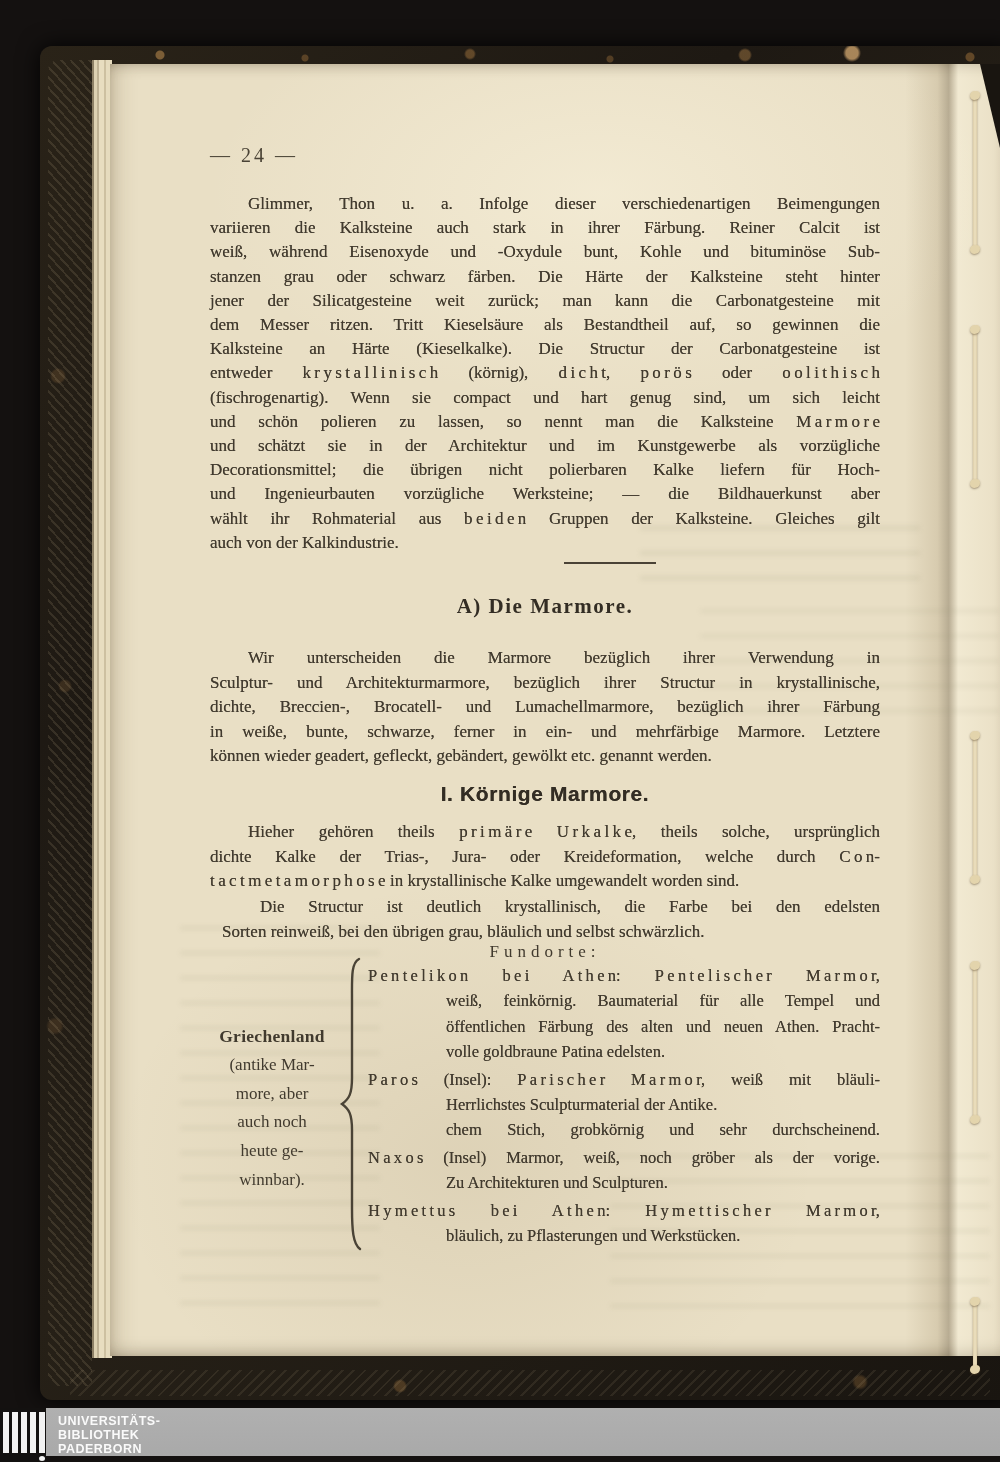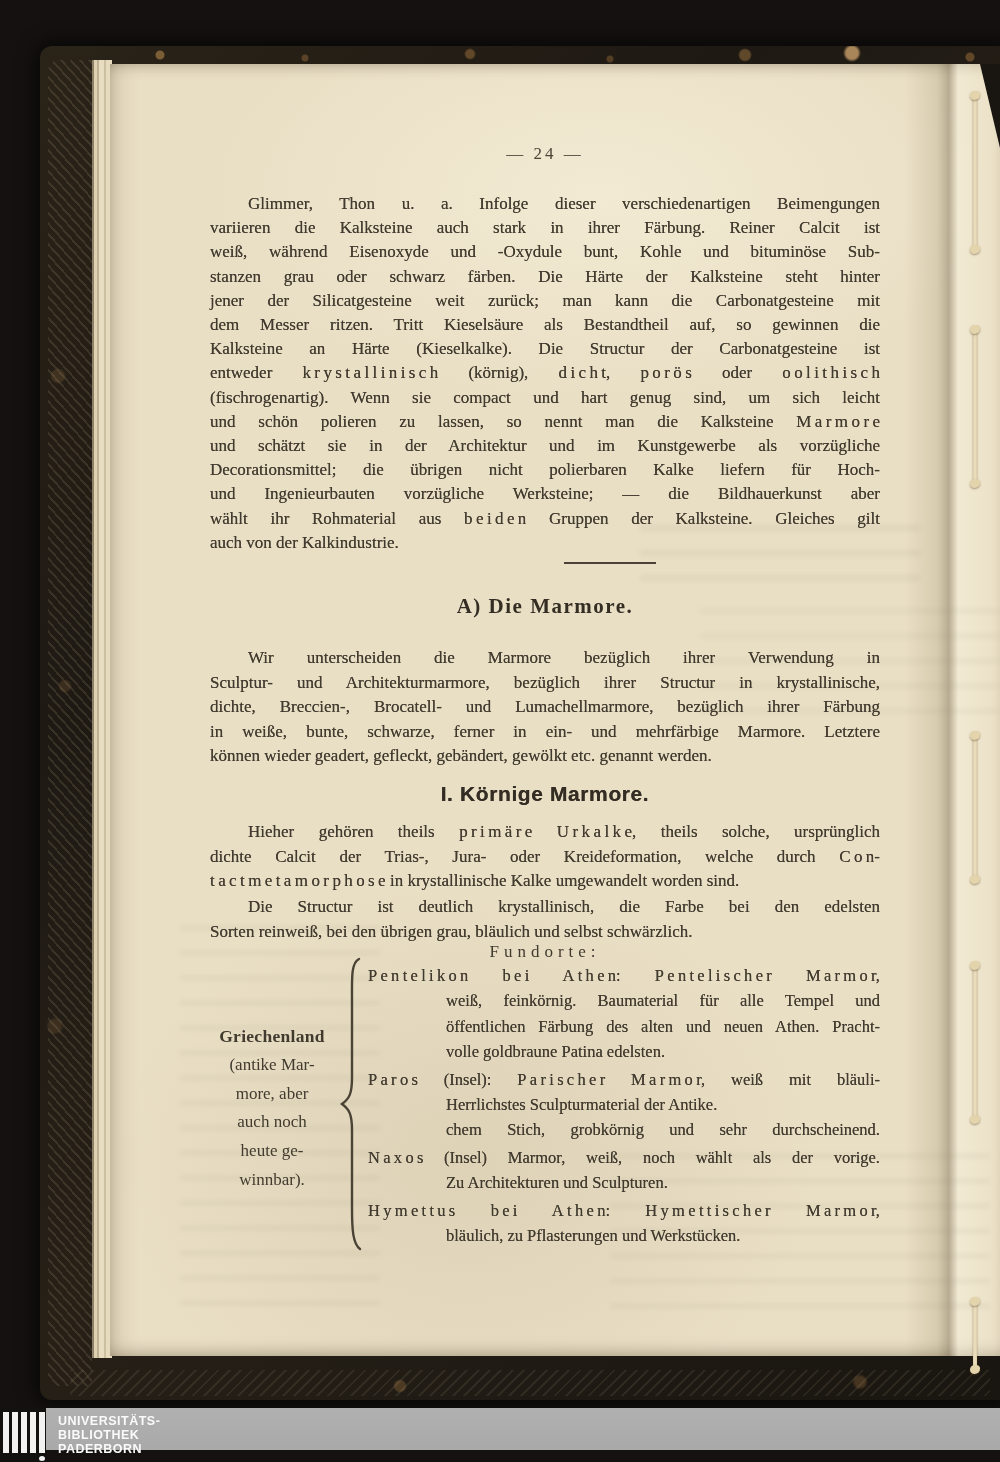--- a/index.html
+++ b/index.html
@@ -91,32 +91,32 @@
   .t3{top:672px;height:142px;} .t4{top:902px;height:152px;} .t5{top:1238px;height:66px;}
 
   
   .smudge{position:absolute;filter:blur(2.5px);opacity:.5;pointer-events:none;
     background:repeating-linear-gradient(180deg, rgba(139,139,108,.30) 0 4px, rgba(139,139,108,0) 4px 25px);}
   .s1{left:530px;top:462px;width:280px;height:70px;}
   .s2{left:590px;top:545px;width:300px;height:110px;opacity:.35;}
   .s3{left:70px;top:862px;width:200px;height:380px;opacity:.4;}
   .s4{left:500px;top:1090px;width:380px;height:160px;opacity:.4;}
   .pagenum{
-    position:absolute;left:100px;top:80px;width:670px;text-align:center;
-    font-size:17px;letter-spacing:3px;color:#4a4336;
+    position:absolute;left:100px;top:80px;width:670px;
+    font-size:20px;letter-spacing:3px;color:#4a4336;
   }
   .para{position:absolute;left:100px;width:670px;font-size:17px;color:var(--ink);
     text-shadow:0 0 .4px rgba(65,58,46,.8);}
   .para .line{display:block;text-align:justify;text-align-last:justify;white-space:nowrap;}
   .para .line.last{text-align-last:left;white-space:normal;}
   .para .line.first{text-indent:38px;}
   .p1{top:128px;} .p1 .line{line-height:24.2px;}
   .pa{top:582px;} .pa .line{line-height:24.6px;}
   .pi1{top:756px;} .pi1 .line{line-height:24.7px;}
-  .pi2{top:831px;} .pi2 .line{line-height:24.7px;}
+  .pi2{top:831px;} .pi2 .line{line-height:24.7px;margin-left:12px;}
 
   .divider{position:absolute;left:454px;top:498px;width:92px;border-top:2px solid #4a4236;}
 
   .heading-a{
     position:absolute;left:100px;top:530px;width:670px;margin:0;text-align:center;
     font-size:21px;font-weight:bold;letter-spacing:1.5px;color:#332d24;
     font-family:"Liberation Serif","DejaVu Serif",serif;
   }
   .heading-i{
     position:absolute;left:100px;top:718px;width:670px;margin:0;text-align:center;
@@ -139,21 +139,21 @@
 
   .entries{position:absolute;left:258px;top:899px;width:512px;font-size:16.5px;color:var(--ink);
     text-shadow:0 0 .4px rgba(65,58,46,.8);}
   .entry{margin-bottom:2px;}
   .entry .line{display:block;line-height:25.4px;padding-left:78px;
     text-align:justify;text-align-last:justify;white-space:nowrap;}
   .entry .line.first{padding-left:0;}
   .entry .line.last{text-align-last:left;white-space:normal;}
 
   
-  .stamp{position:absolute;left:0;top:1408px;width:1000px;height:42px;
+  .stamp{position:absolute;left:0;top:1408px;width:1000px;height:48px;
     background:linear-gradient(#b0b0b0,var(--stamp-bar));}
   .stamp-mark{position:absolute;left:0;top:0;width:46px;height:54px;background:#131110;}
   .stamp-bars{position:absolute;left:3px;top:4px;display:flex;gap:3px;}
   .stamp-bars i{display:block;width:6px;height:41px;background:#f2f2f2;}
   .stamp-dot{position:absolute;left:39px;top:48px;width:6px;height:5px;border-radius:50%;background:#f2f2f2;}
   .stamp-text{position:absolute;left:58px;top:6px;
     font-family:"Liberation Sans","DejaVu Sans",sans-serif;
     font-size:12.5px;font-weight:bold;letter-spacing:.5px;color:#fafafa;}
   .stamp-text .stamp-line{display:block;line-height:14.2px;}
 </style>
@@ -206,21 +206,21 @@
         <span class="line">dichte, Breccien-, Brocatell- und Lumachellmarmore, bezüglich ihrer Färbung</span>
         <span class="line">in weiße, bunte, schwarze, ferner in ein- und mehrfärbige Marmore. Letztere</span>
         <span class="line last">können wieder geadert, gefleckt, gebändert, gewölkt etc. genannt werden.</span>
       </div>
 
     <h3 class="heading-i">I. Körnige Marmore.</h3>
 
     <div class="para pi1">
 
     <span class="line first">Hieher gehören theils p r i m ä r e U r k a l k e, theils solche, ursprünglich</span>
-        <span class="line">dichte Calcit der Trias-, Jura- oder Kreideformation, welche durch C o n-</span>
+        <span class="line">dichte Kalke der Trias-, Jura- oder Kreideformation, welche durch C o n-</span>
         <span class="line last">t a c t m e t a m o r p h o s e in krystallinische Kalke umgewandelt worden sind.</span>
       </div>
     <div class="para pi2">
 
     <span class="line first">Die Structur ist deutlich krystallinisch, die Farbe bei den edelsten</span>
         <span class="line last">Sorten reinweiß, bei den übrigen grau, bläulich und selbst schwärzlich.</span>
       </div>
 
     <div class="fundorte">Fundorte:</div>
 
@@ -247,21 +247,21 @@
           <span class="line last">volle goldbraune Patina edelsten.</span>
         </div>
       <div class="entry">
 
       <span class="line first">P a r o s (Insel): P a r i s c h e r M a r m o r, weiß mit bläuli-</span>
           <span class="line last">Herrlichstes Sculpturmaterial der Antike.</span>
           <span class="line">chem Stich, grobkörnig und sehr durchscheinend.</span>
         </div>
       <div class="entry">
 
-      <span class="line first">N a x o s (Insel) Marmor, weiß, noch wählt als der vorige.</span>
+      <span class="line first">N a x o s (Insel) Marmor, weiß, noch gröber als der vorige.</span>
           <span class="line last">Zu Architekturen und Sculpturen.</span>
         </div>
       <div class="entry">
 
       <span class="line first">H y m e t t u s b e i A t h e n: H y m e t t i s c h e r M a r m o r,</span>
           <span class="line last">bläulich, zu Pflasterungen und Werkstücken.</span>
         </div>
     </div>
 
     <div class="thread t1"></div>

